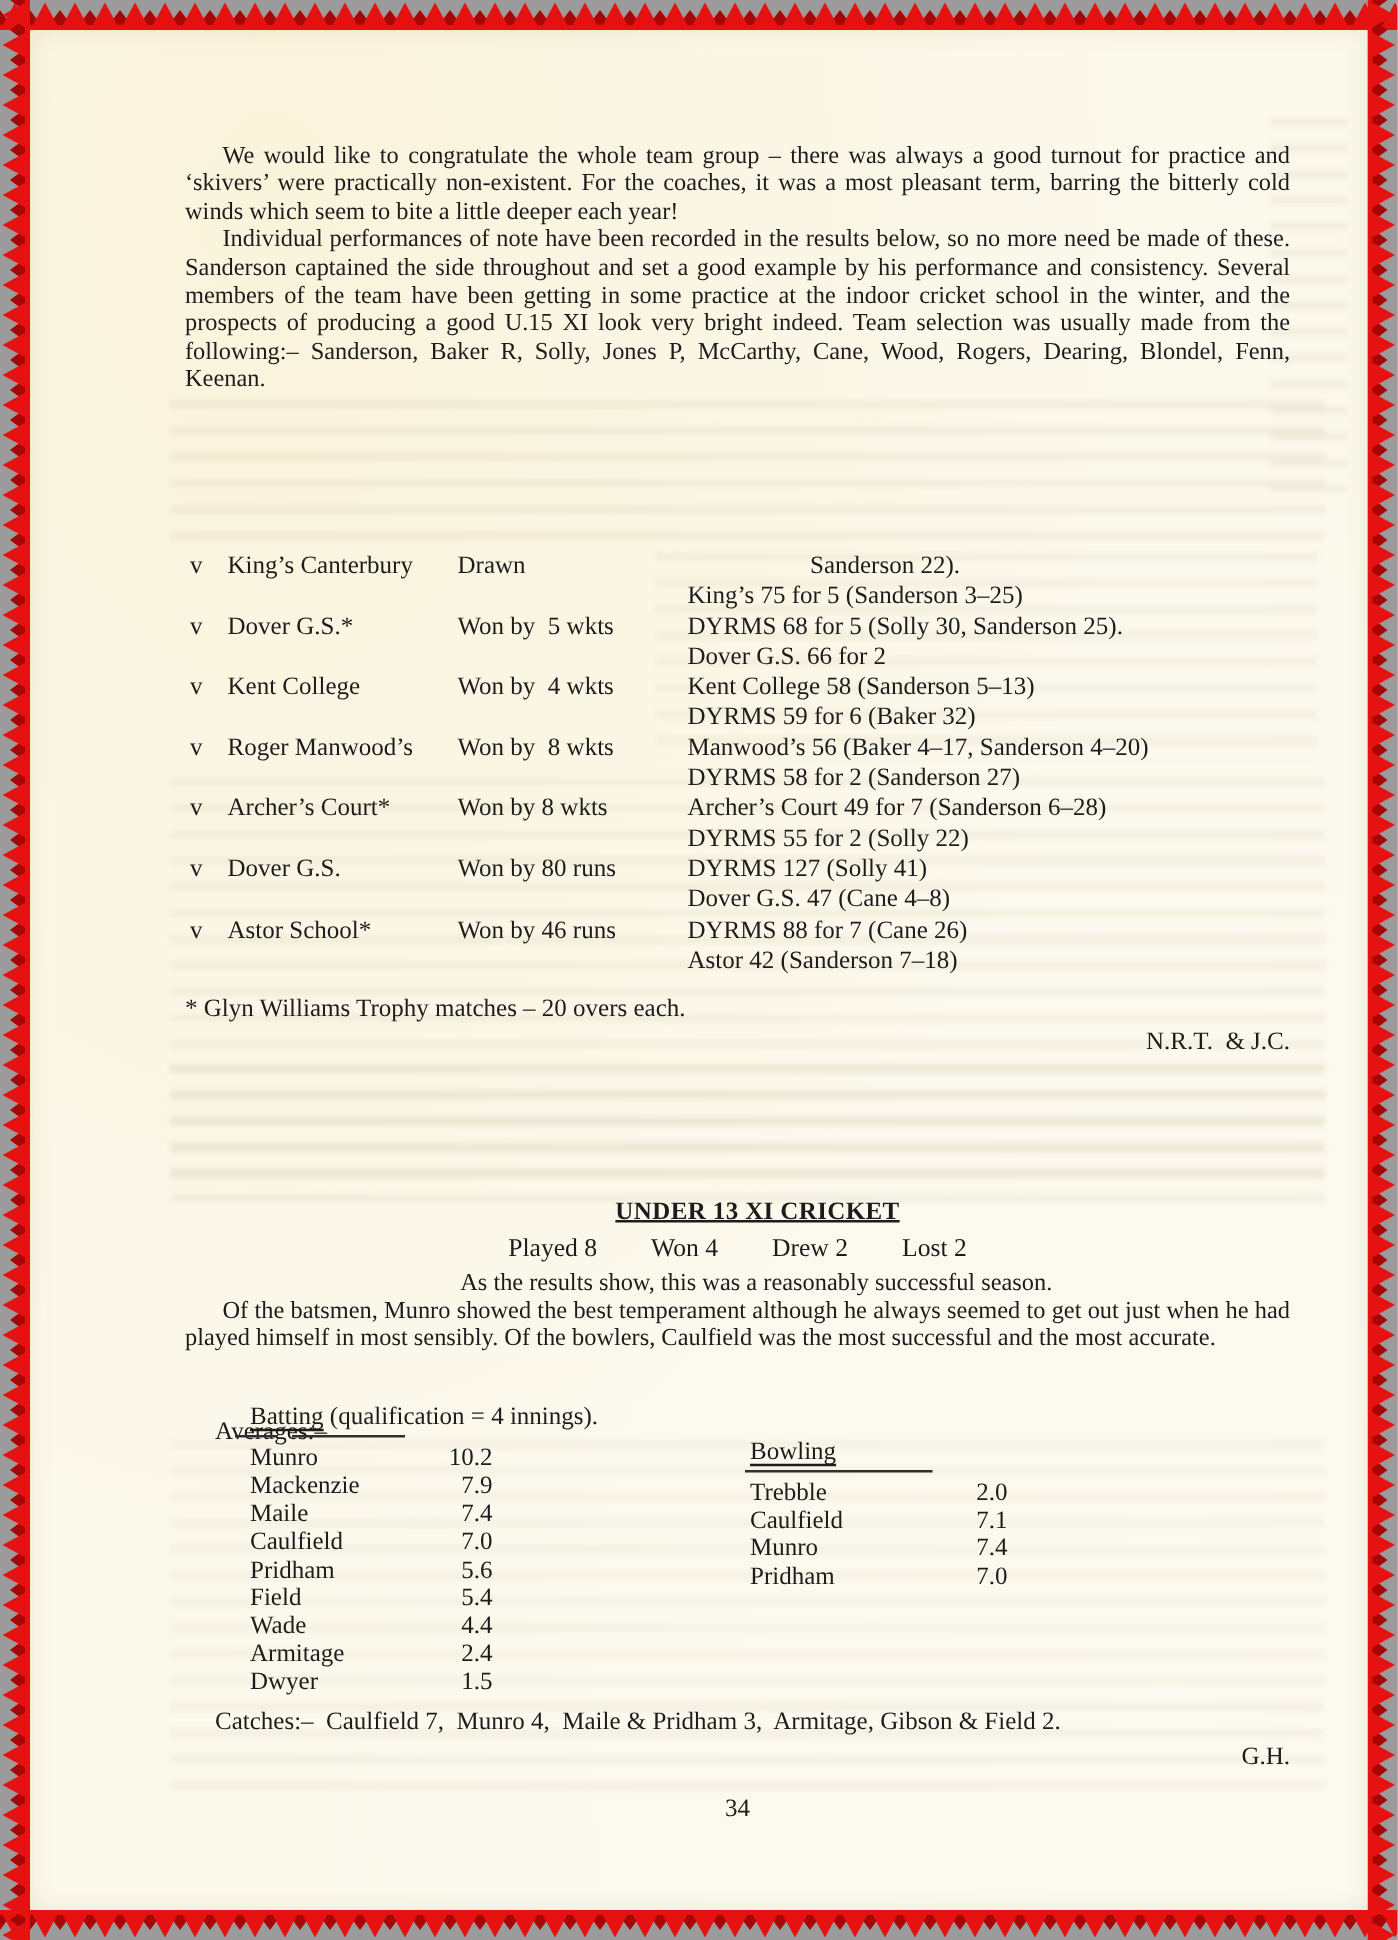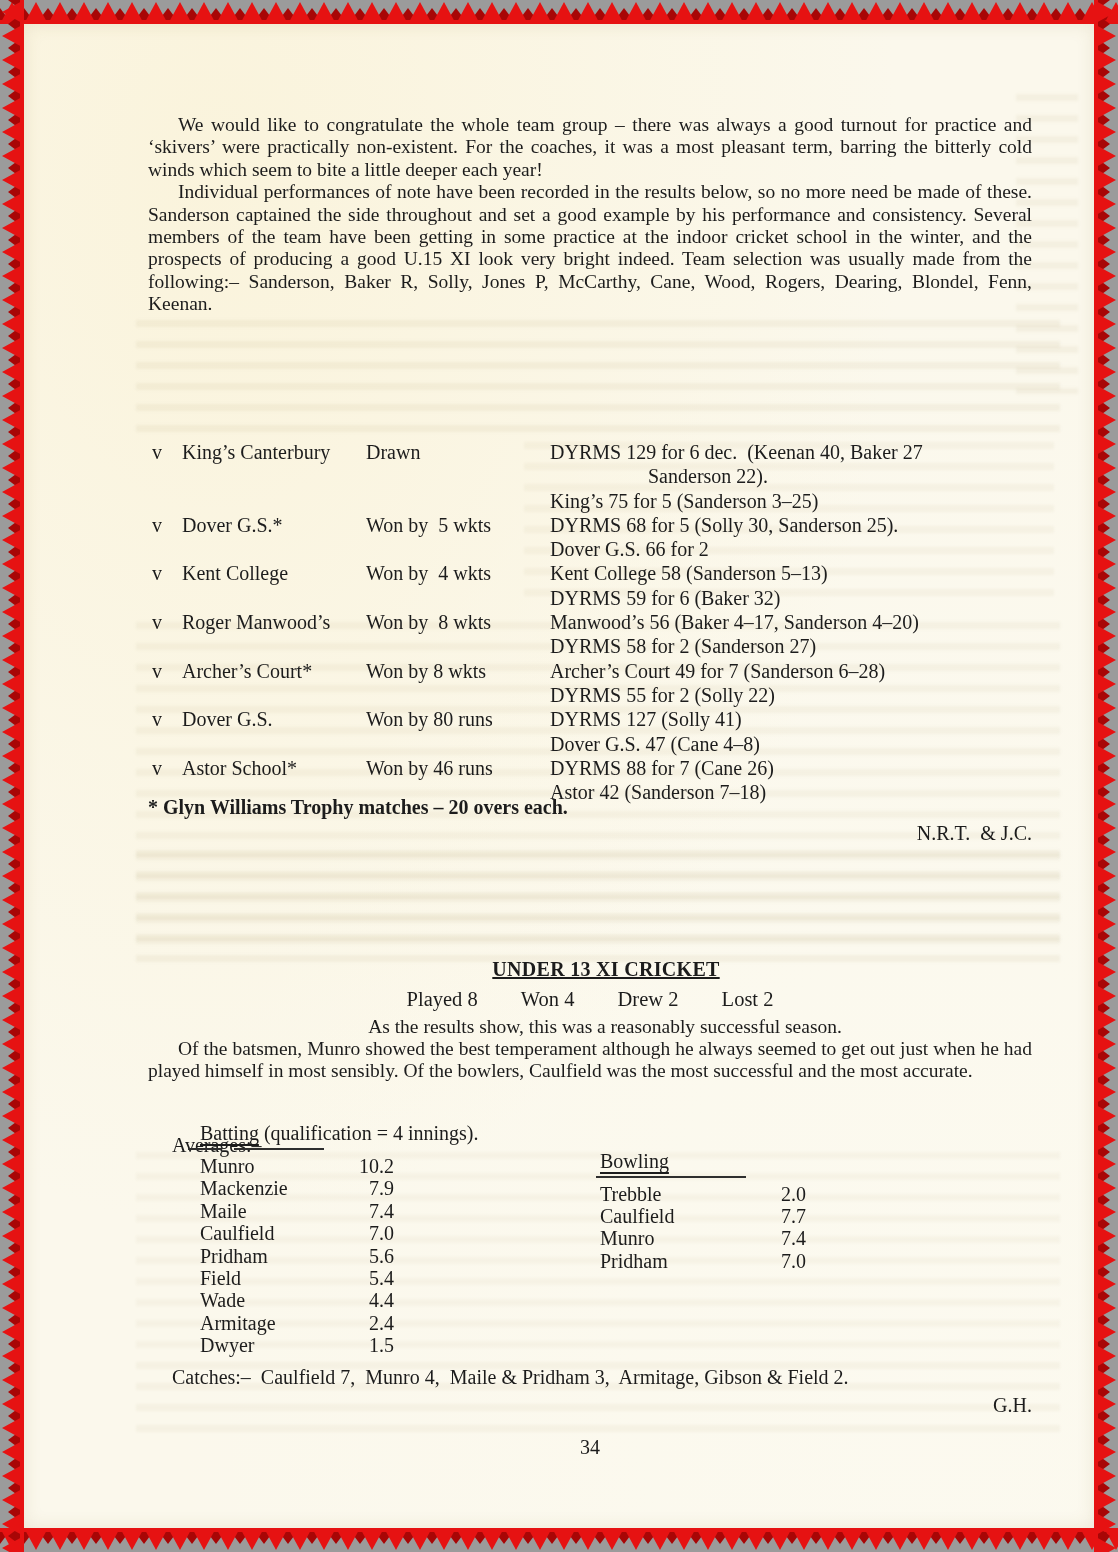--- a/index.html
+++ b/index.html
@@ -34,21 +34,21 @@
   .content{position:absolute;left:124px;top:0;width:884px;height:100%;z-index:2;}
   .content p{margin:0;}
   .intro{position:absolute;top:90px;left:0;width:884px;font-size:19.5px;line-height:22.4px;text-align:justify;}
   .intro p{text-indent:30px;}
   
   .results{position:absolute;top:416px;left:4px;width:880px;font-size:20px;line-height:24.3px;}
   .match-row{display:grid;grid-template-columns:30px 184px 184px 1fr;align-items:start;}
   .c-res{white-space:pre;}
   .score-line{white-space:pre-wrap;}
   .score-indent{margin-left:98px;}
-  .footnote{position:absolute;top:772px;left:0;font-size:20px;font-weight:bold;}
+  .footnote{position:absolute;top:772px;left:0;font-size:20px;}
   .sig{position:absolute;right:0;font-size:20px;white-space:pre;}
   .sig-1{top:798px;}
   .sig-2{top:1370px;}
   
   .u13-title{position:absolute;top:934px;left:16px;width:884px;text-align:center;
     font-size:20px;font-weight:bold;letter-spacing:.3px;margin:0;text-decoration:underline;}
   .u13-record{position:absolute;top:964px;left:0;width:884px;text-align:center;font-size:20.5px;}
   .u13-record span{display:inline-block;margin:0 19px;}
   .u13-p1{position:absolute;top:992px;left:0;width:884px;font-size:19.5px;line-height:22.4px;text-indent:30px;text-align:center;}
   .u13-p2{position:absolute;top:1014px;left:0;width:884px;font-size:19.5px;line-height:22.4px;text-align:justify;text-indent:30px;}
@@ -119,21 +119,20 @@
       <p>We would like to congratulate the whole team group – there was always a good turnout for practice and ‘skivers’ were practically non-existent. For the coaches, it was a most pleasant term, barring the bitterly cold winds which seem to bite a little deeper each year!</p>
       <p>Individual performances of note have been recorded in the results below, so no more need be made of these. Sanderson captained the side throughout and set a good example by his performance and consistency. Several members of the team have been getting in some practice at the indoor cricket school in the winter, and the prospects of producing a good U.15 XI look very bright indeed. Team selection was usually made from the following:– Sanderson, Baker R, Solly, Jones P, McCarthy, Cane, Wood, Rogers, Dearing, Blondel, Fenn, Keenan.</p>
     </div>
 
     <div class="results">
       <div class="match-row">
         <span class="c-v">v</span>
         <span class="c-opp">King’s Canterbury</span>
         <span class="c-res">Drawn</span>
         <span class="c-score">
-          <div class="score-line">DYRMS 129 for 6 dec.  (Keenan 40, Baker 27</div>
           <div class="score-line score-indent">Sanderson 22).</div>
           <div class="score-line">King’s 75 for 5 (Sanderson 3–25)</div>
         </span>
       </div>
       <div class="match-row">
         <span class="c-v">v</span>
         <span class="c-opp">Dover G.S.*</span>
         <span class="c-res">Won by  5 wkts</span>
         <span class="c-score">
           <div class="score-line">DYRMS 68 for 5 (Solly 30, Sanderson 25).</div>
@@ -231,21 +230,21 @@
 
     <div class="avg-col avg-bowling">
       <div class="avg-header">
         <span class="uline">Bowling</span>
         <div class="dash2 short"></div>
       </div>
       <div class="avg-rows">
         <span>Trebble</span>
           <span class="avg-val">2.0</span>
         <span>Caulfield</span>
-          <span class="avg-val">7.7</span>
+          <span class="avg-val">7.1</span>
         <span>Munro</span>
           <span class="avg-val">7.4</span>
         <span>Pridham</span>
           <span class="avg-val">7.0</span>
       </div>
     </div>
 
     <p class="catches">Catches:–  Caulfield 7,  Munro 4,  Maile &amp; Pridham 3,  Armitage, Gibson &amp; Field 2.</p>
     <p class="sig sig-2">G.H.</p>
 

